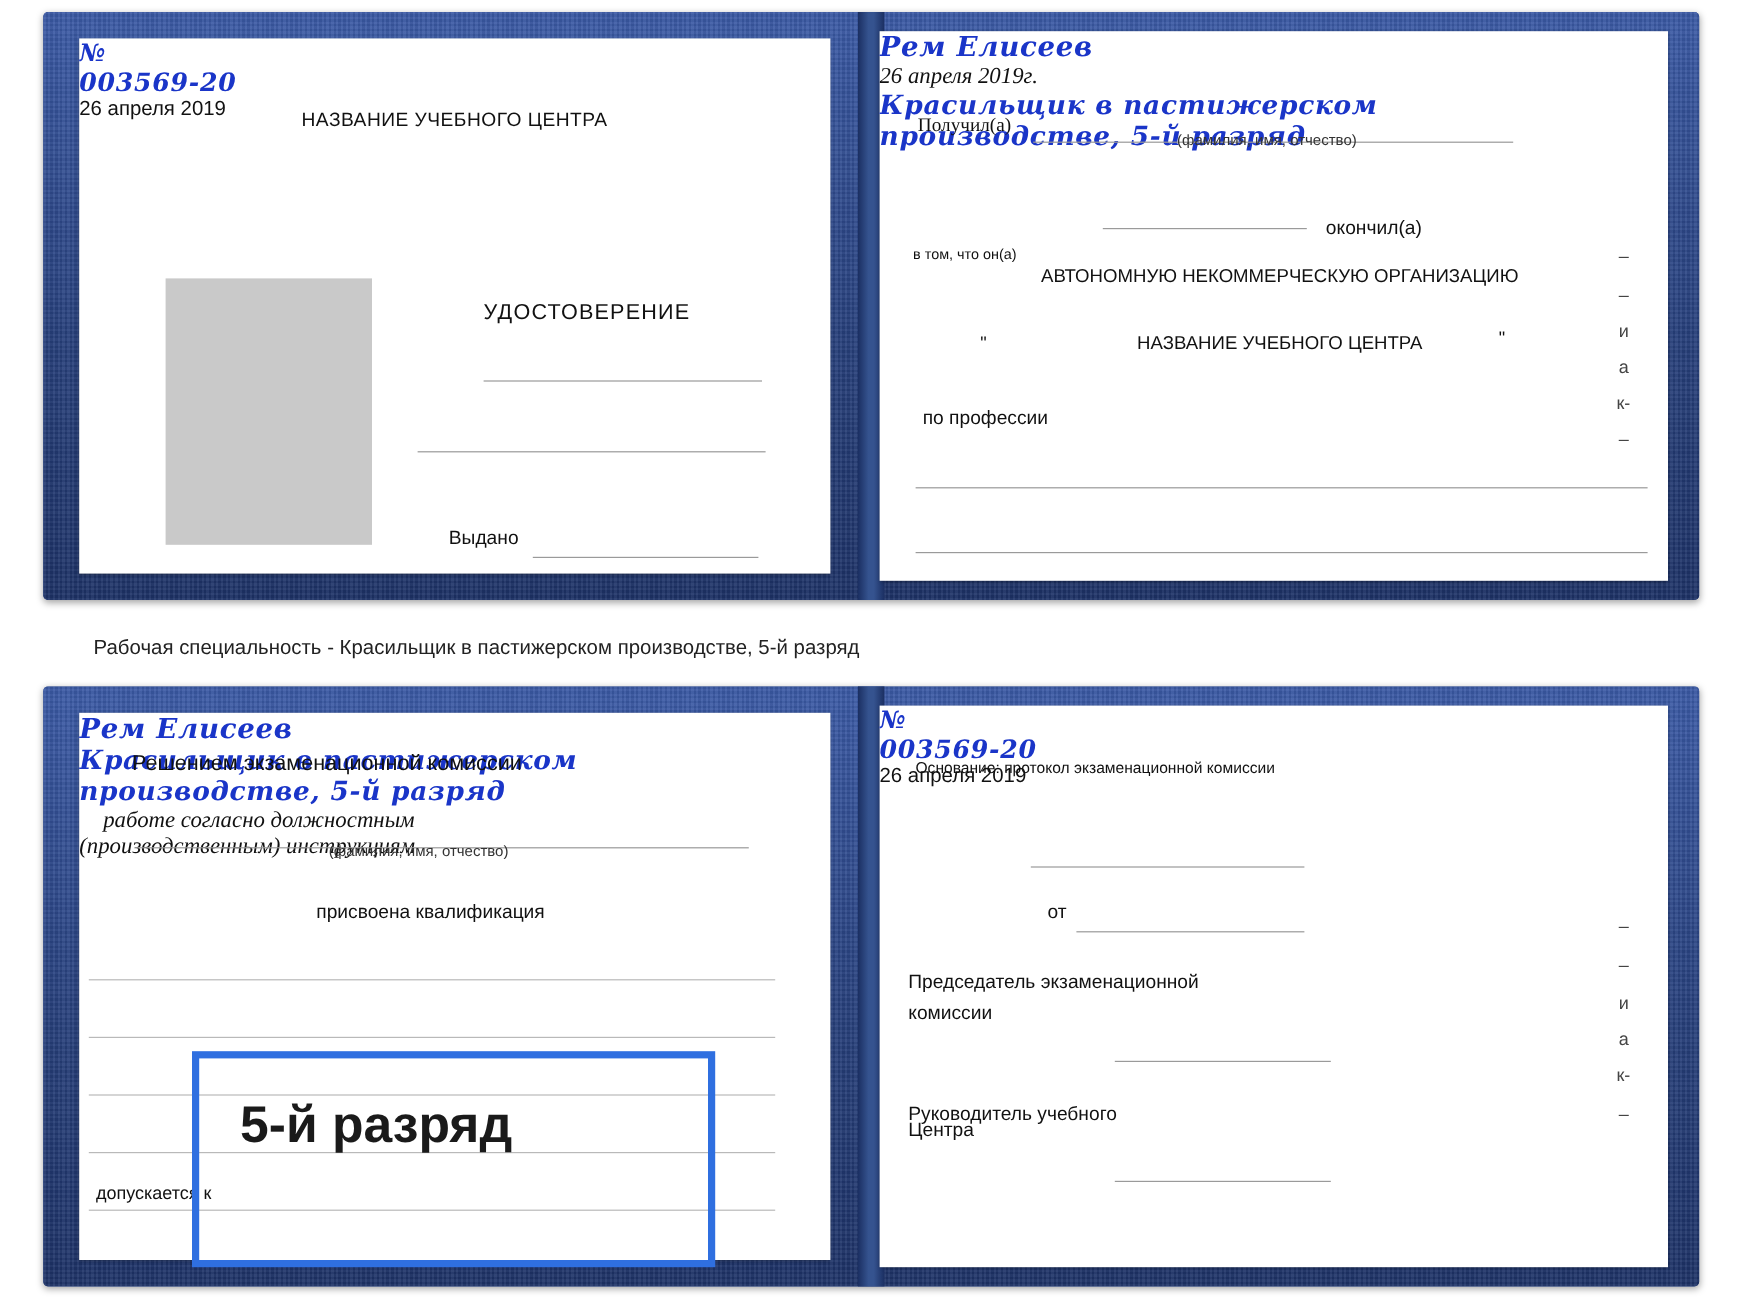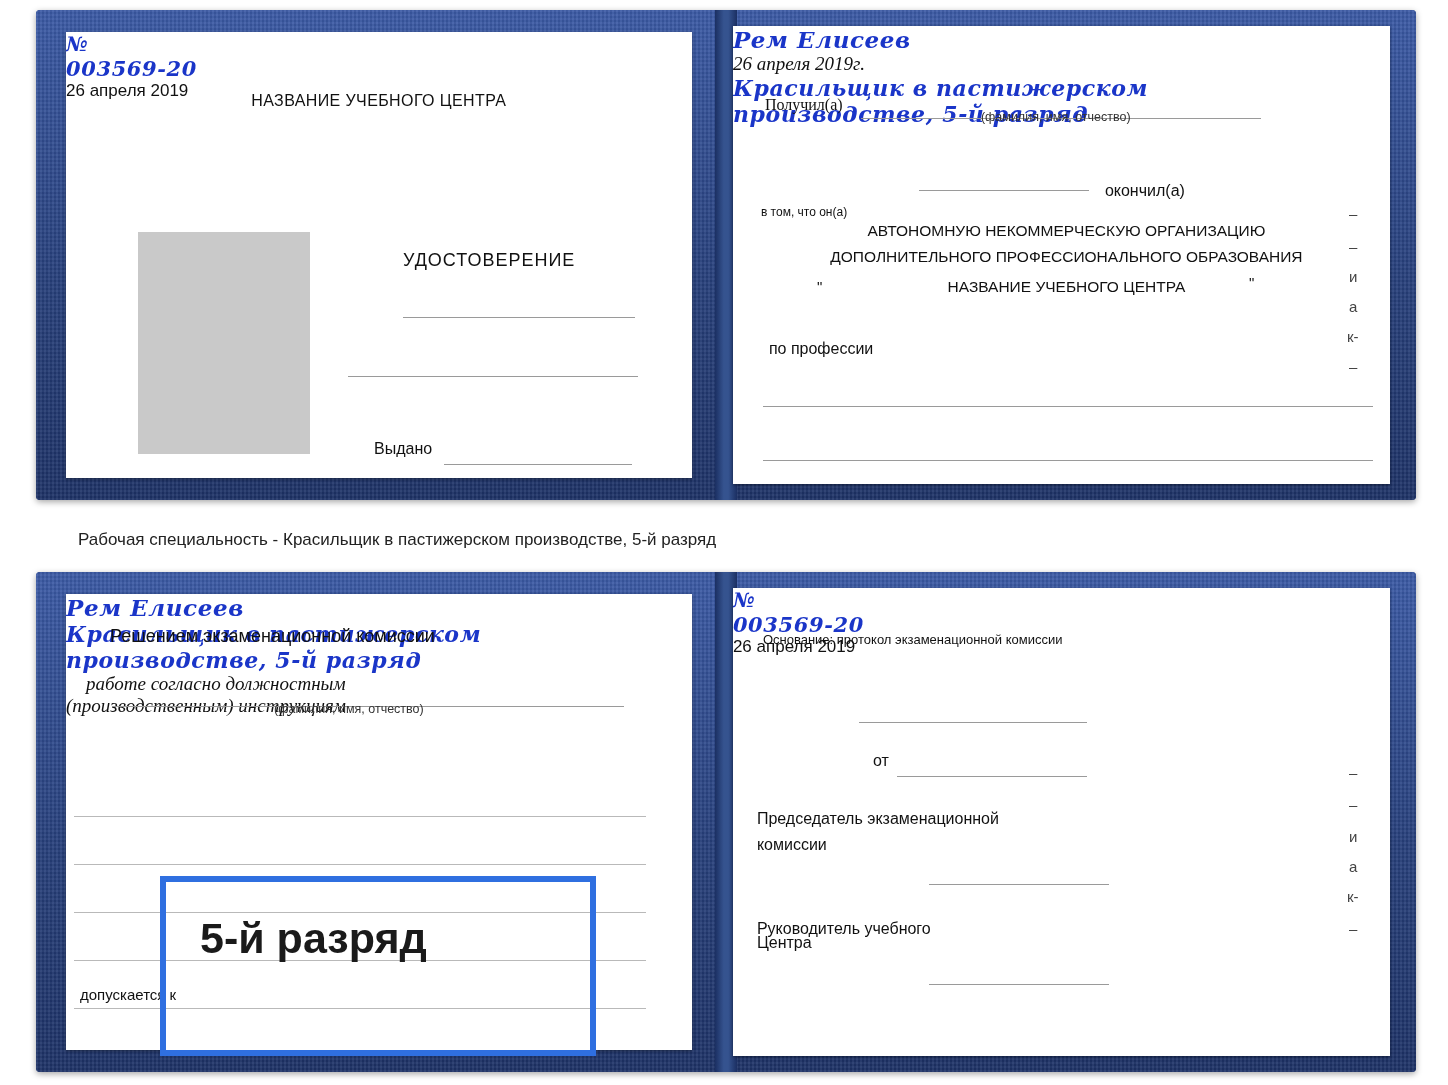--- a/index.html
+++ b/index.html
@@ -111,21 +111,20 @@
       <div class="hand" style="left:130px;top:34px;font-size:23px;">Рем Елисеев</div>
       <div class="line" style="left:128px;top:92px;width:400px;"></div>
       <div class="txt small" style="left:248px;top:84px;">(фамилия, имя, отчество)</div>
 
       <div class="txt" style="left:28px;top:140px;font-size:12px;margin-top:39px;">в том, что он(а)</div>
       <div class="ink" style="left:196px;top:134px;">26 апреля 2019г.</div>
       <div class="line" style="left:186px;top:164px;width:170px;"></div>
       <div class="txt" style="left:372px;top:140px;font-size:16px;margin-top:16px;">окончил(а)</div>
 
       <div class="txt bold center" style="left:20px;right:10px;top:196px;font-size:15.5px;">АВТОНОМНУЮ НЕКОММЕРЧЕСКУЮ ОРГАНИЗАЦИЮ</div>
-      <div class="txt bold center" style="left:20px;right:10px;top:222px;font-size:15.5px;">ДОПОЛНИТЕЛЬНОГО ПРОФЕССИОНАЛЬНОГО ОБРАЗОВАНИЯ</div>
       <div class="txt bold" style="left:84px;top:252px;font-size:15px;">"</div>
       <div class="txt bold center" style="left:20px;right:10px;top:252px;font-size:15.5px;">НАЗВАНИЕ УЧЕБНОГО ЦЕНТРА</div>
       <div class="txt bold" style="left:516px;top:248px;font-size:15px;">"</div>
 
       <div class="txt" style="left:36px;top:314px;font-size:16px;">по профессии</div>
 
       <div class="hand" style="left:40px;top:340px;font-size:22px;">Красильщик в пастижерском</div>
       <div class="line" style="left:30px;top:380px;width:610px;"></div>
 
       <div class="hand" style="left:42px;top:394px;font-size:22px;">производстве, 5-й разряд</div>
@@ -148,20 +147,21 @@
   <div class="spine"></div>
 
   <div class="page left">
     <div class="pg-inner">
       <div class="txt bold" style="left:44px;top:32px;font-size:18px;">Решением экзаменационной комиссии</div>
 
       <div class="hand" style="left:62px;top:68px;font-size:23px;">Рем Елисеев</div>
       <div class="line" style="left:46px;top:112px;width:512px;"></div>
       <div class="txt small" style="left:208px;top:108px;">(фамилия, имя, отчество)</div>
 
+      <div class="txt center" style="left:0;right:40px;top:158px;font-size:16px;">присвоена квалификация</div>
 
       <div class="ruled" style="left:8px;top:222px;width:572px;"></div>
       <div class="ruled" style="left:8px;top:270px;width:572px;"></div>
       <div class="ruled" style="left:8px;top:318px;width:572px;"></div>
       <div class="ruled" style="left:8px;top:366px;width:572px;"></div>
       <div class="ruled" style="left:8px;top:414px;width:572px;"></div>
 
       <div class="hand" style="left:10px;top:182px;font-size:22px;">Красильщик в пастижерском</div>
       <div class="hand" style="left:10px;top:232px;font-size:22px;">производстве, 5-й разряд</div>
 

